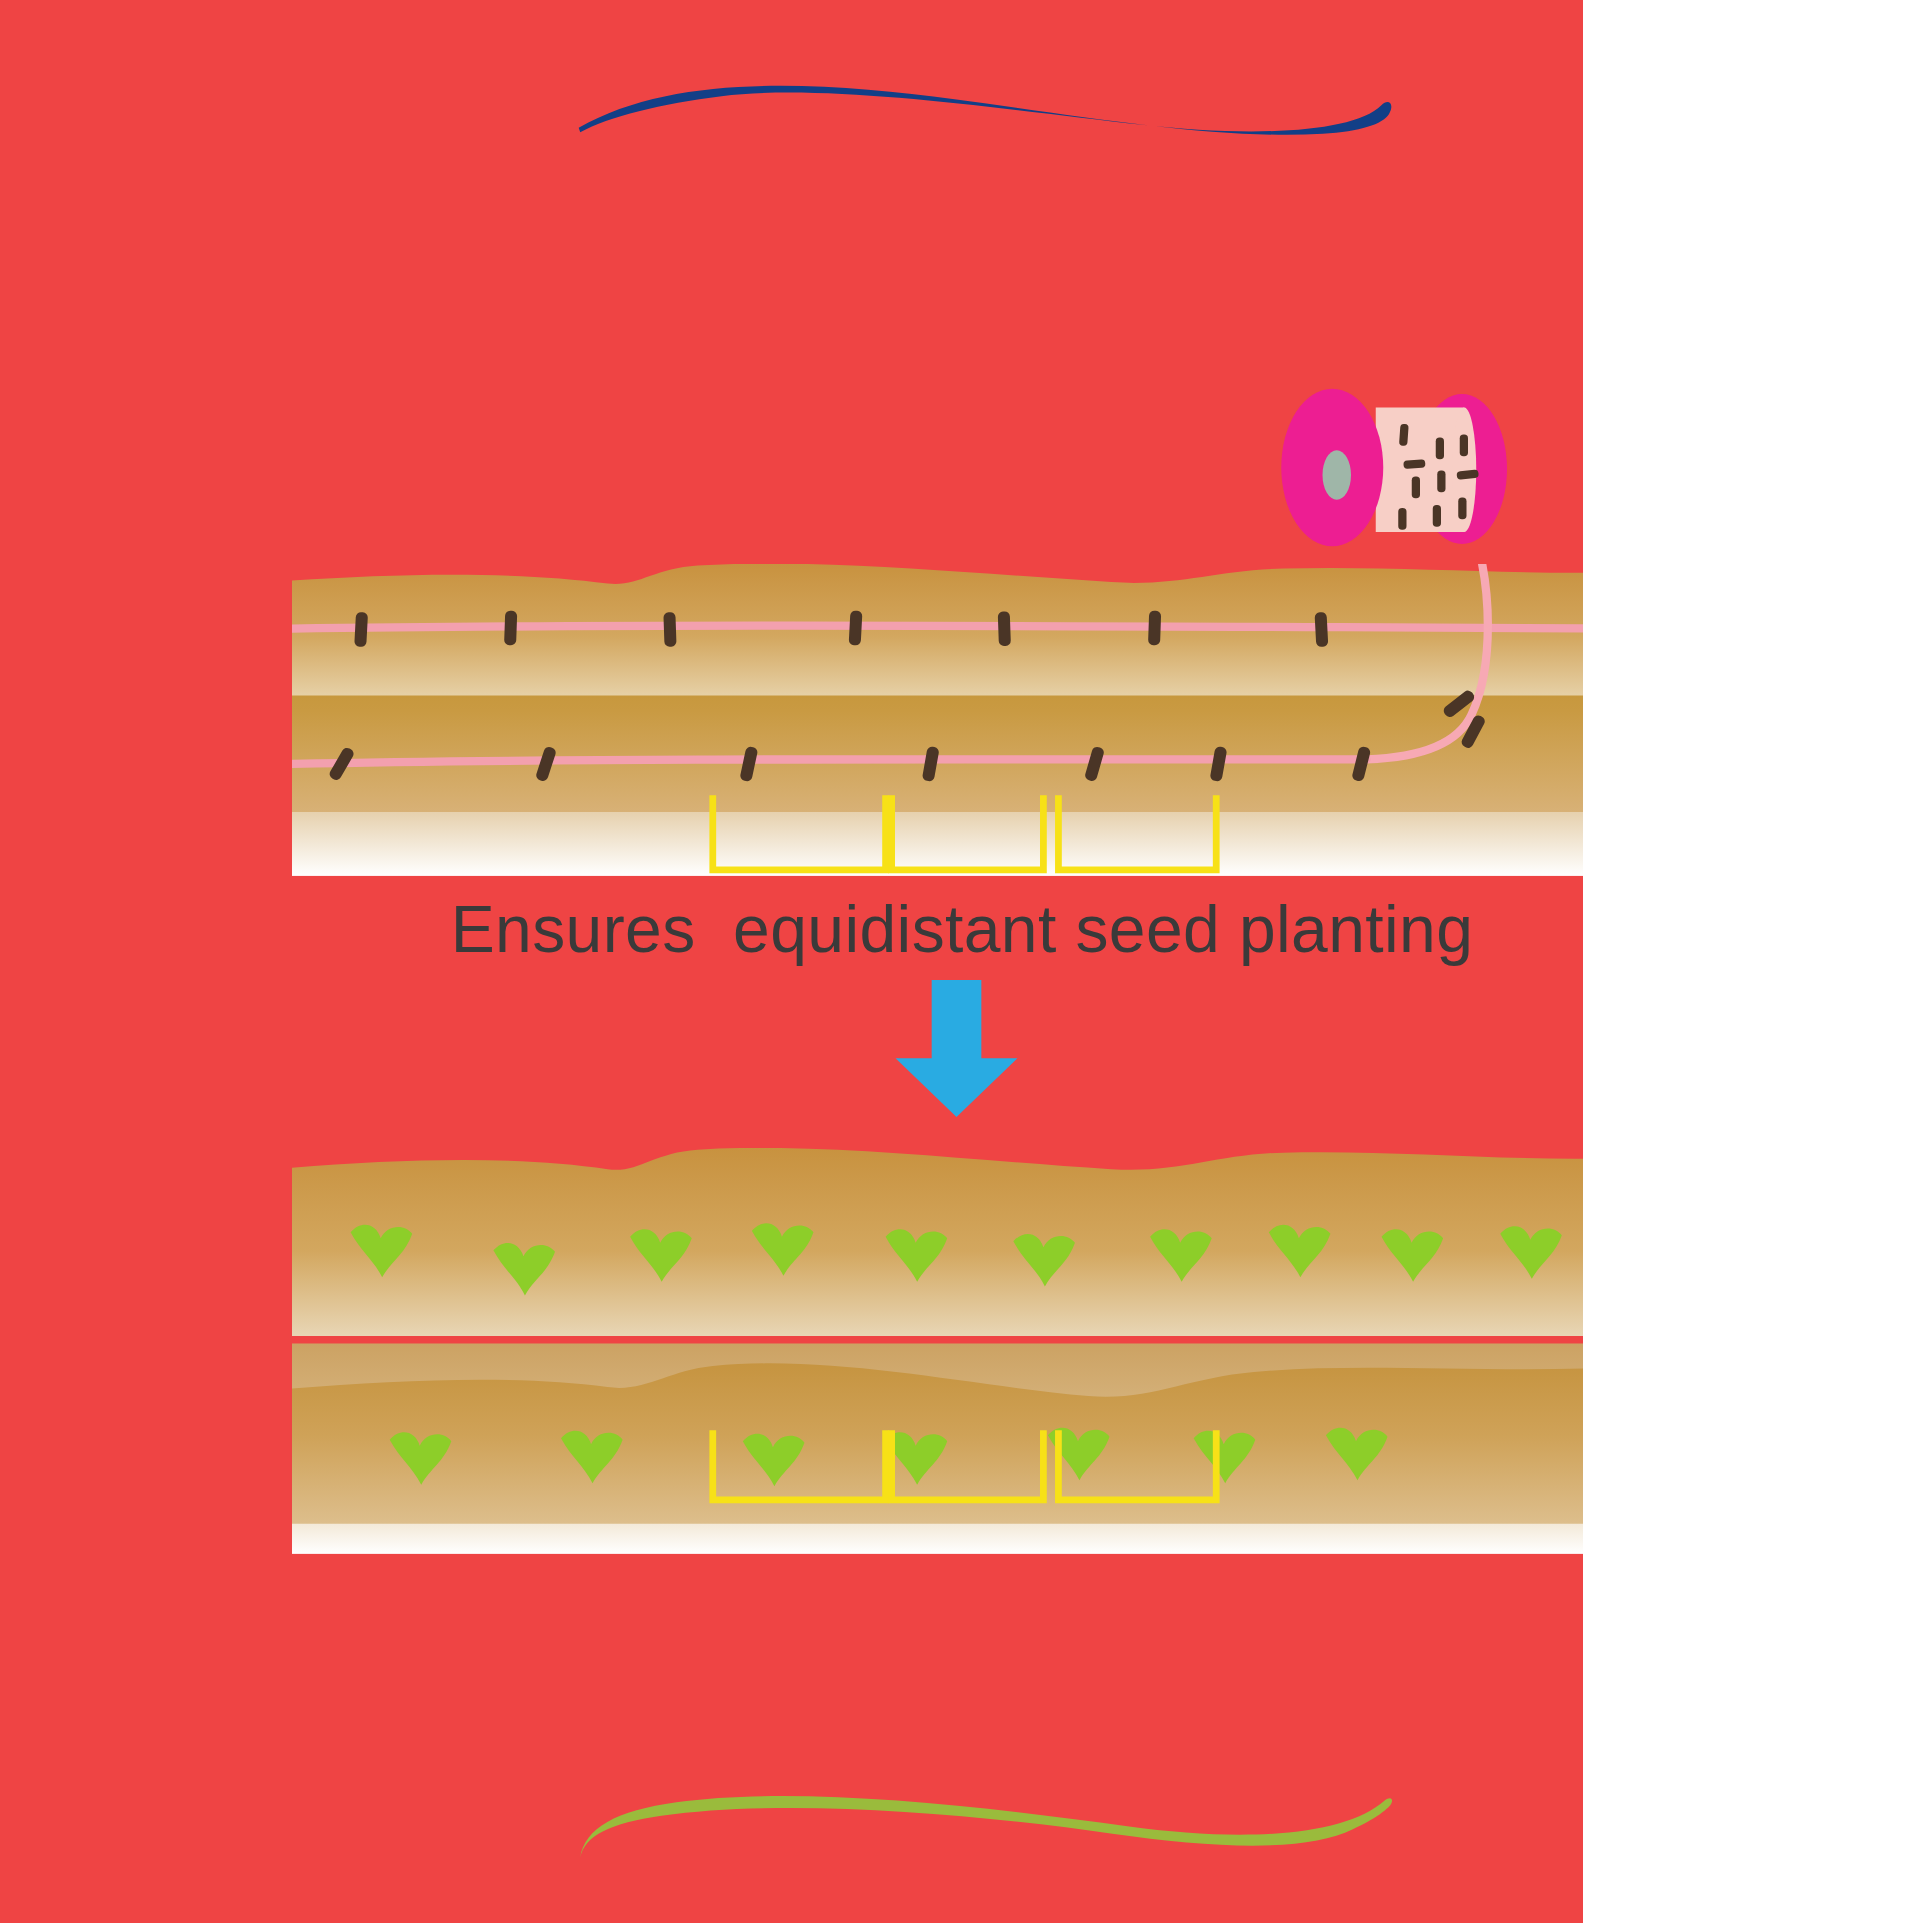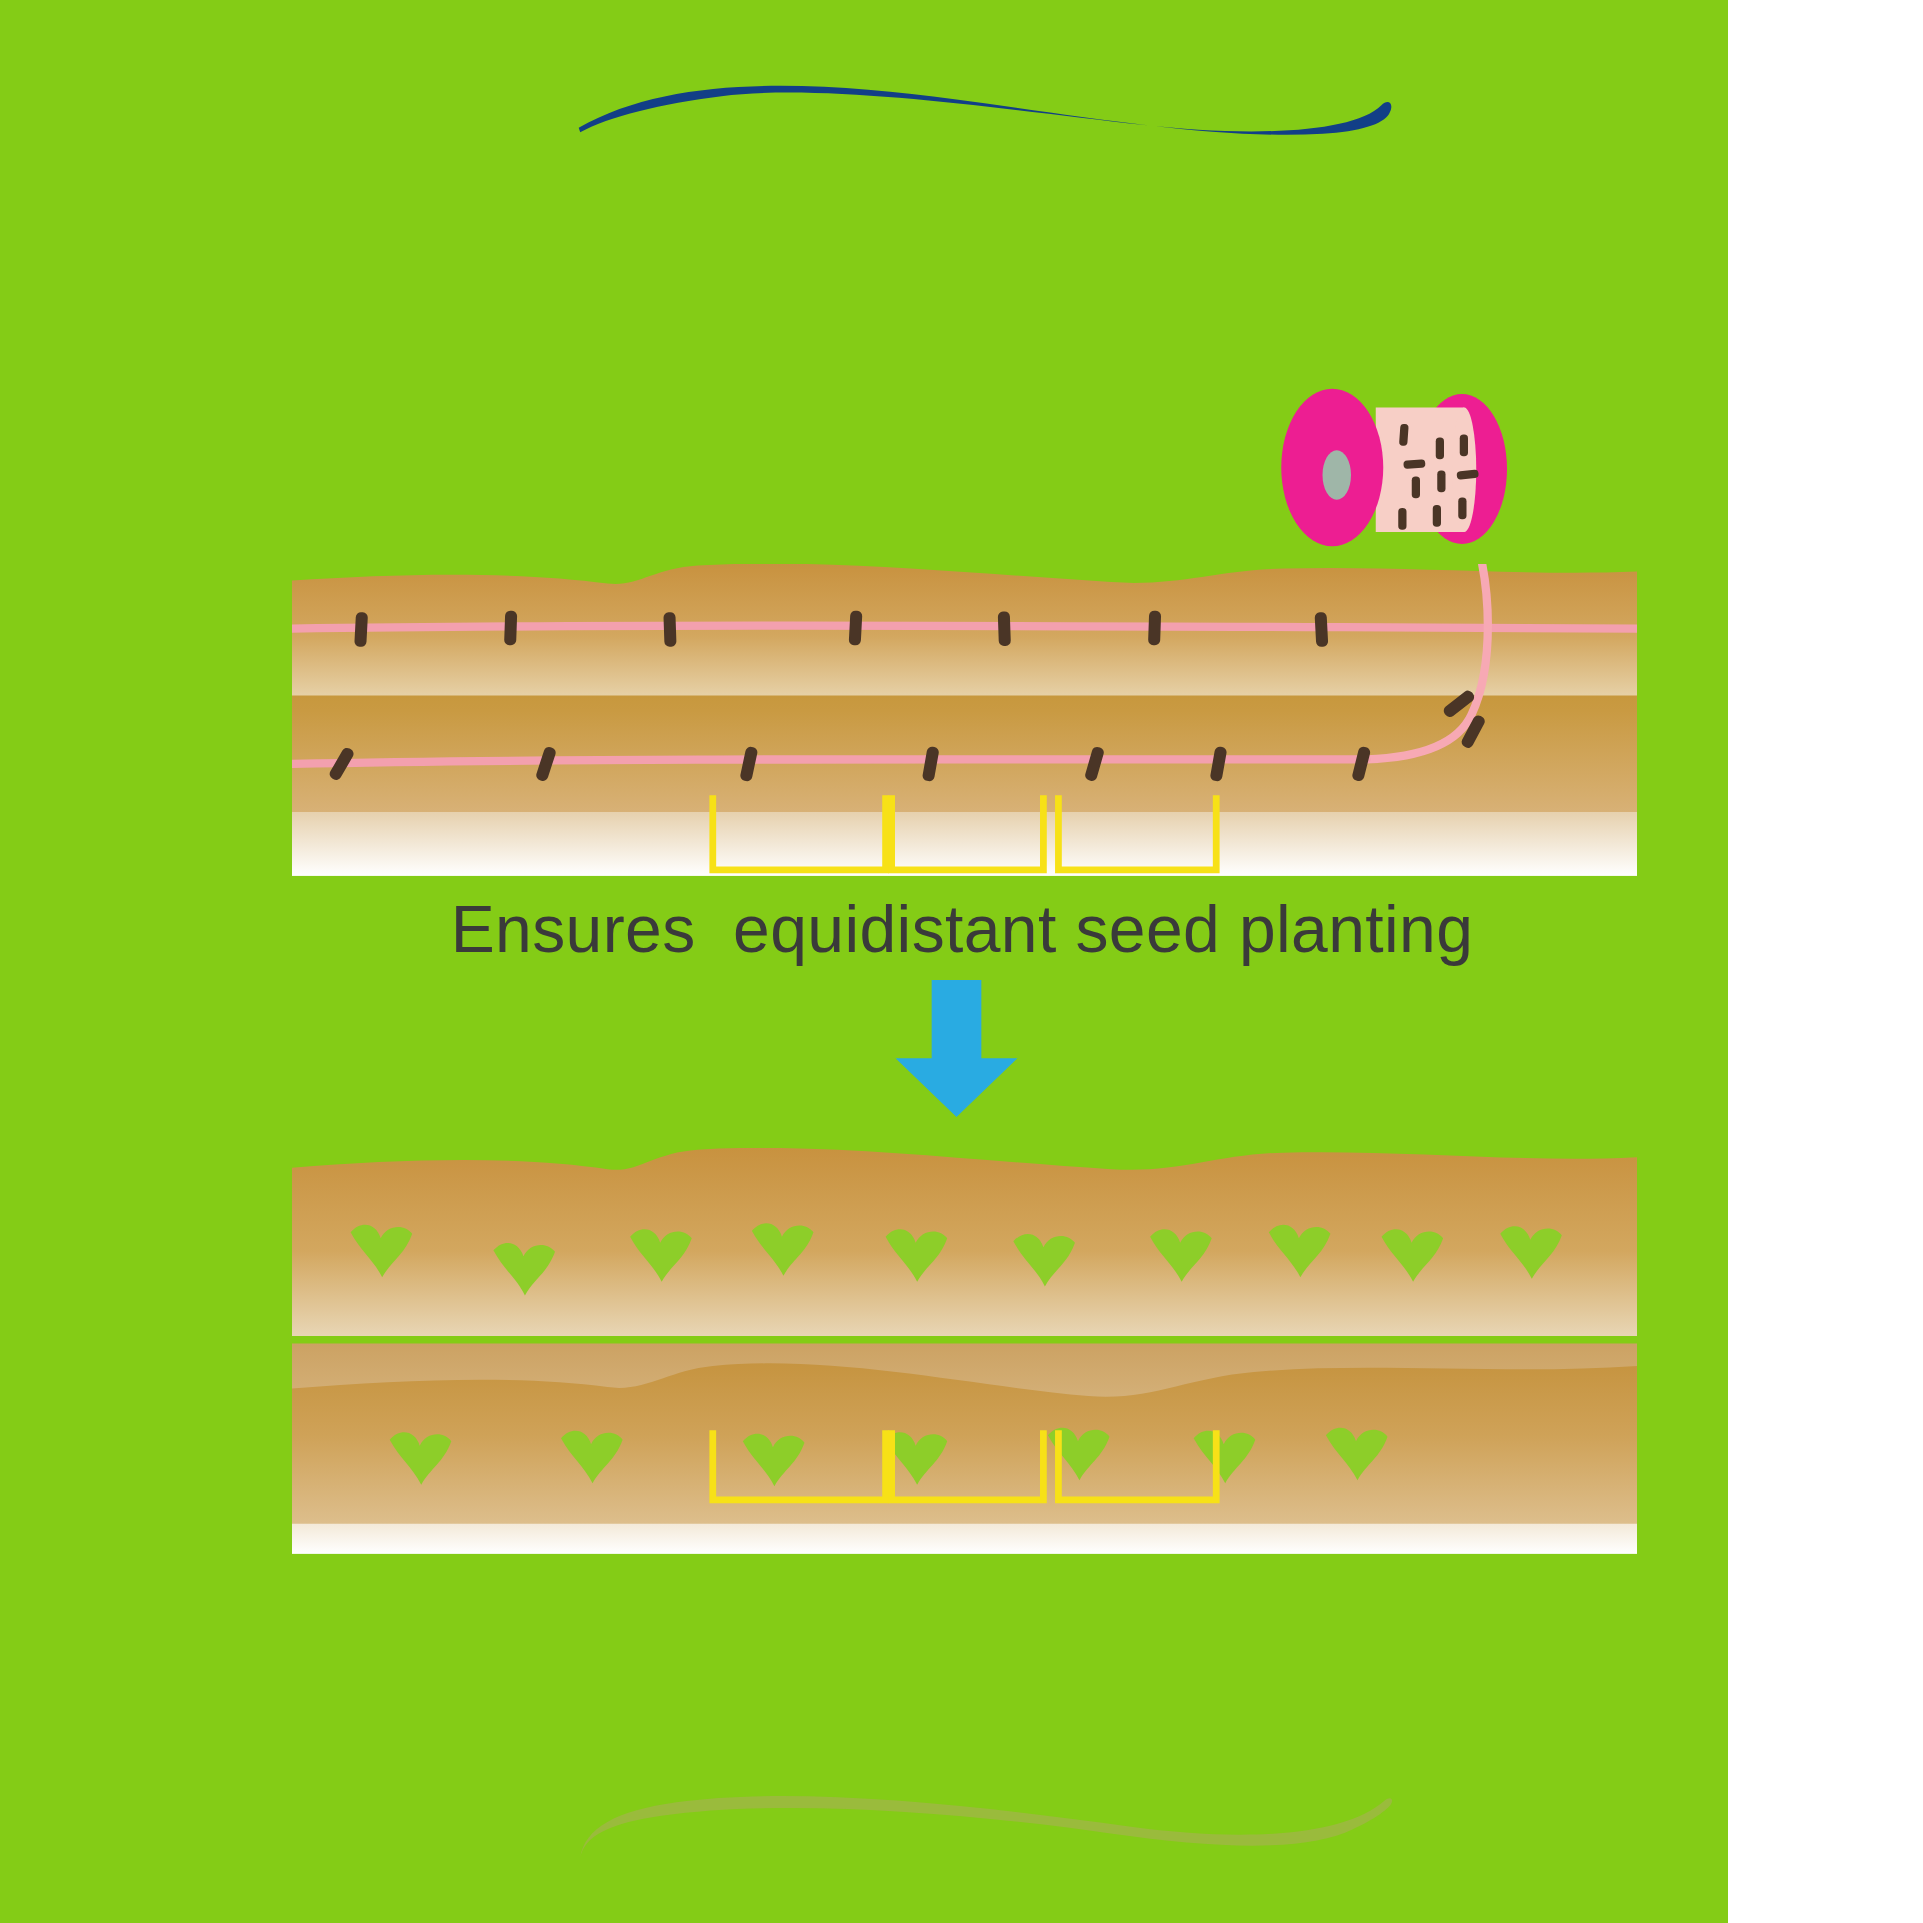--- a/index.html
+++ b/index.html
@@ -6,23 +6,23 @@
   html, body {
     margin: 0;
     padding: 0;
     background: #ffffff;
   }
   body {
     font-family: "Liberation Sans", sans-serif;
   }
   #stage {
     position: relative;
-    width: 1728px;
+    width: 1583px;
     height: 1924px;
-    background: #84cc16;
+    background: #ef4444;
     overflow: hidden;
   }
 
   
   .swoosh {
     position: absolute;
     left: 0; top: 0;
     width: 1924px;
     height: 1924px;
     pointer-events: none;

